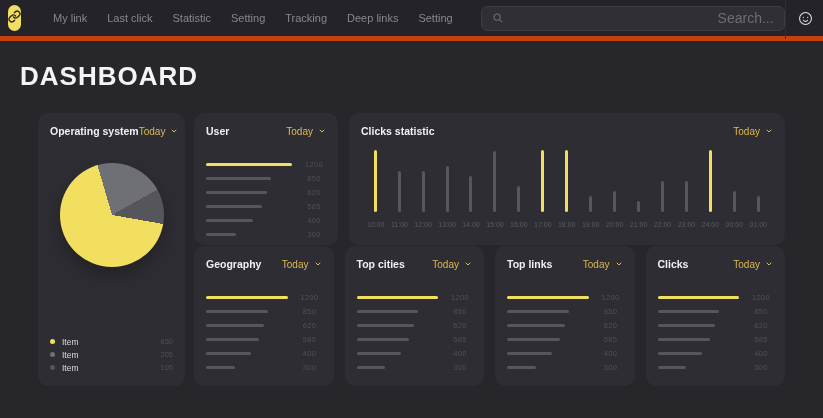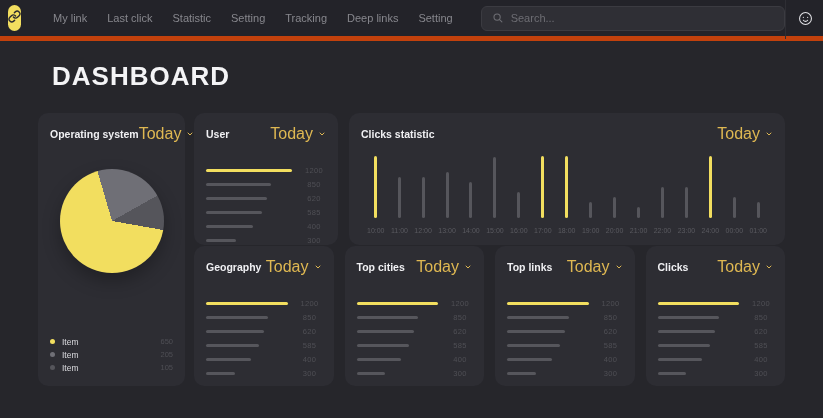--- a/index.html
+++ b/index.html
@@ -6,44 +6,44 @@
   html,body{width:823px;height:418px;}
   body{background:#26262b;font-family:"Liberation Sans",sans-serif;overflow:hidden;color:#e8e8ec;}
 
   
   .topnav{height:41px;display:flex;align-items:center;background:#232329;border-bottom:5px solid #c2410c;}
   .logo{width:26px;height:26px;border-radius:7px;display:flex;align-items:center;justify-content:center;margin:0 12px 0 8px;cursor:pointer;}
   .vdiv{width:1px;align-self:stretch;background:#2e2e34;}
   .nav-items{display:flex;align-items:center;margin-left:10px;}
   .nav-item{color:#87878d;font-size:11px;padding:0 10px;cursor:pointer;text-decoration:none;white-space:nowrap;}
   .search{margin-left:18px;flex:0 0 304px;height:25px;background:#2f2f35;border:1px solid #3b3b41;border-radius:6px;display:flex;align-items:center;padding:0 10px;gap:7px;}
-  .search input{background:transparent;border:none;outline:none;color:#cfcfd3;font-size:11px;width:100%;font-family:inherit;}
+  .search input{background:transparent;border:none;outline:none;color:#cfcfd3;font-size:14px;width:100%;font-family:inherit;text-align:right;}
   .search input::placeholder{color:#6d6d73;}
   .nav-right{margin-left:auto;display:flex;height:41px;}
   .icon-cell{width:41px;display:flex;align-items:center;justify-content:center;border-left:1px solid #2e2e34;cursor:pointer;}
 
   
-  .page-head{display:flex;align-items:center;justify-content:space-between;padding:0 52px;margin-top:16px;height:38px;}
+  .page-head{display:flex;align-items:center;justify-content:space-between;padding:0 20px;margin-top:16px;height:38px;}
   h1.title{font-size:26px;font-weight:bold;letter-spacing:1px;color:#f4f4f6;}
   .project-btn{display:flex;align-items:center;gap:9px;background:#35353b;border:none;border-radius:8px;padding:9px 15px;color:#ededf1;font-size:10px;font-weight:bold;letter-spacing:1.5px;cursor:pointer;font-family:inherit;}
 
   
   .main{display:flex;gap:9px;padding:0 38px;margin-top:18px;align-items:stretch;}
   .card{background:#2d2d33;border-radius:10px;padding:12px;}
   .os-card{width:147px;display:flex;flex-direction:column;}
   .right-col{flex:1;display:flex;flex-direction:column;gap:1px;}
   .row1{display:flex;gap:11px;height:132px;}
   .row2{display:flex;gap:11px;height:140px;}
   .user-card{width:144px;}
   .stat-card{flex:1;}
   .row2 .card{flex:1;}
 
   .card-head{display:flex;align-items:center;justify-content:space-between;}
   .card-title{font-size:10.5px;font-weight:bold;color:#f0f0f3;white-space:nowrap;}
-  .period{display:flex;align-items:center;gap:5px;font-size:16px;color:#dfb852;cursor:pointer;white-space:nowrap;}
+  .period{display:flex;align-items:center;gap:5px;font-size:10px;color:#dfb852;cursor:pointer;white-space:nowrap;}
 
   
   .hrows{margin-top:20px;}
   .hrow{display:flex;align-items:center;height:14px;}
   .htrack{flex:1;margin-right:10px;}
   .hbar{display:block;height:3px;border-radius:2px;}
   .hval{width:24px;text-align:center;font-size:7.5px;color:#4f4f55;letter-spacing:.3px;}
 
   
   .pie{width:104px;height:104px;border-radius:50%;margin:26px auto 0;box-shadow:0 8px 18px rgba(0,0,0,.28);}

